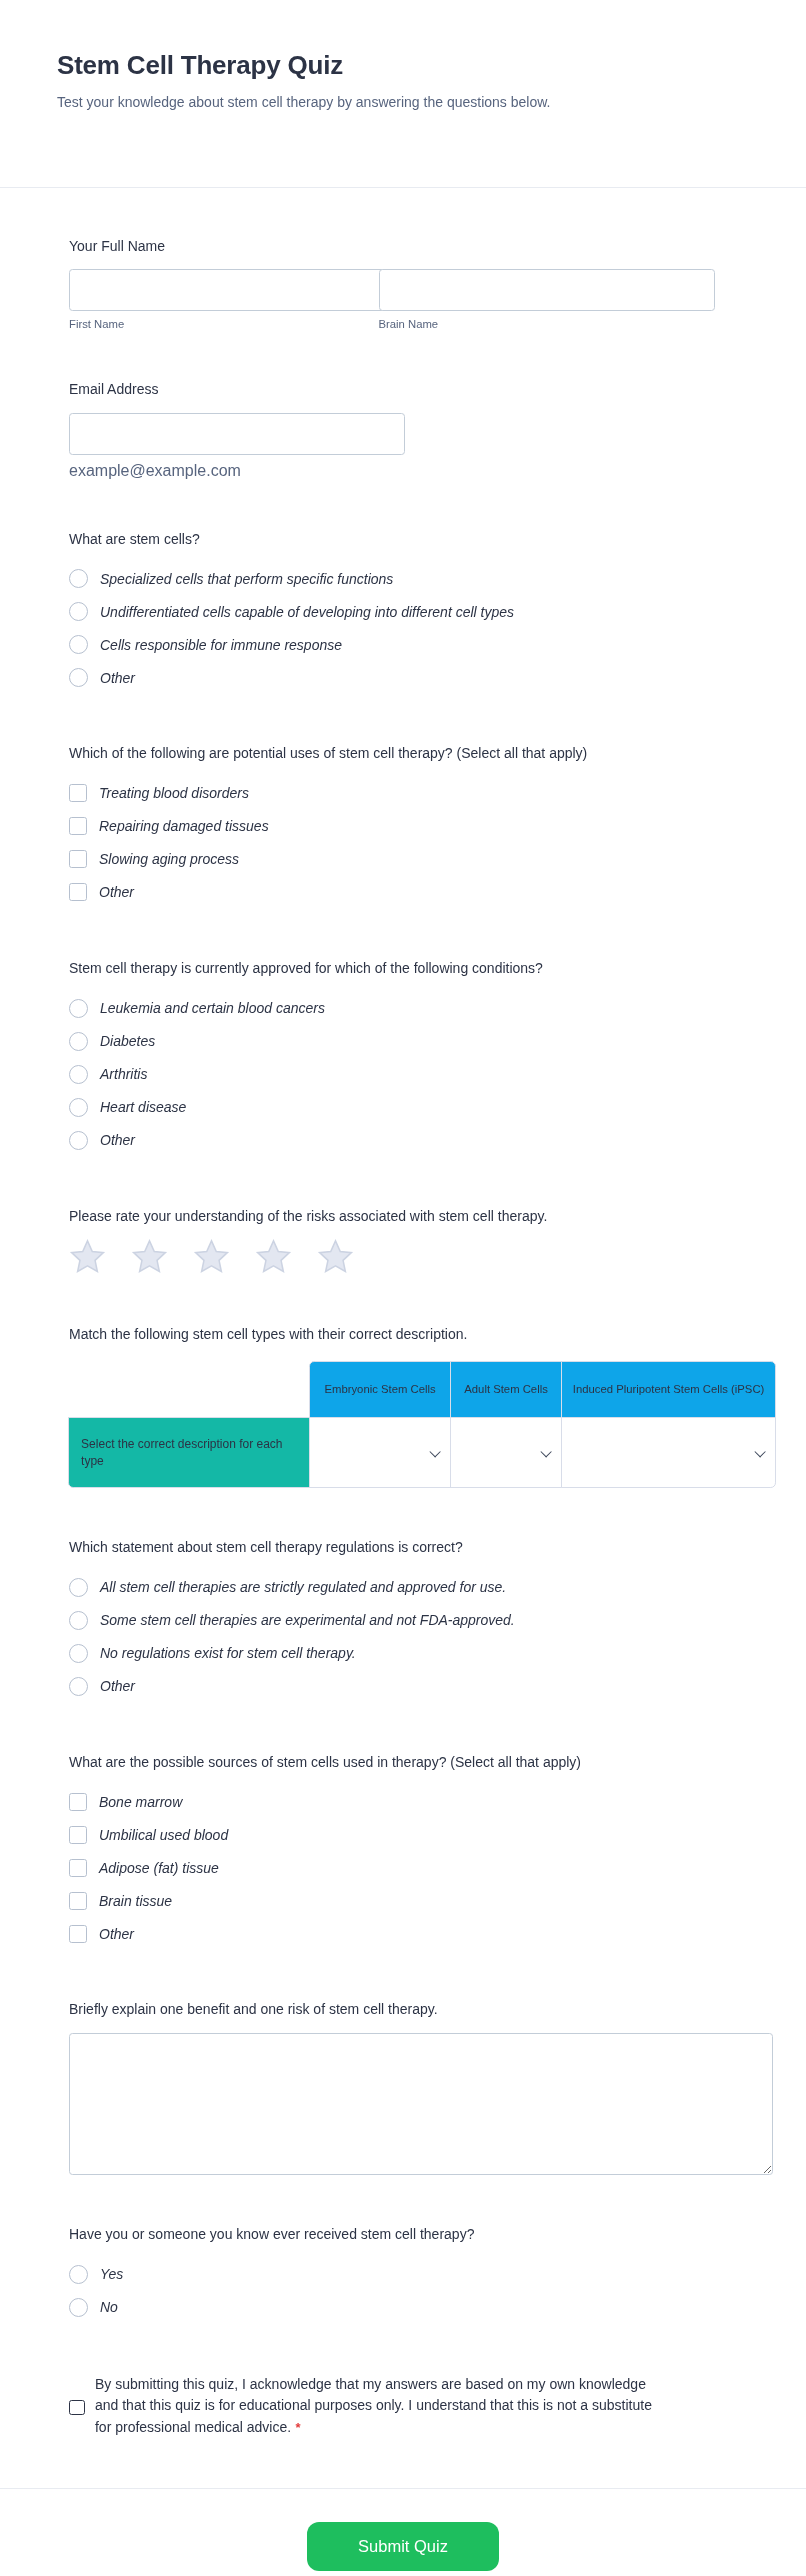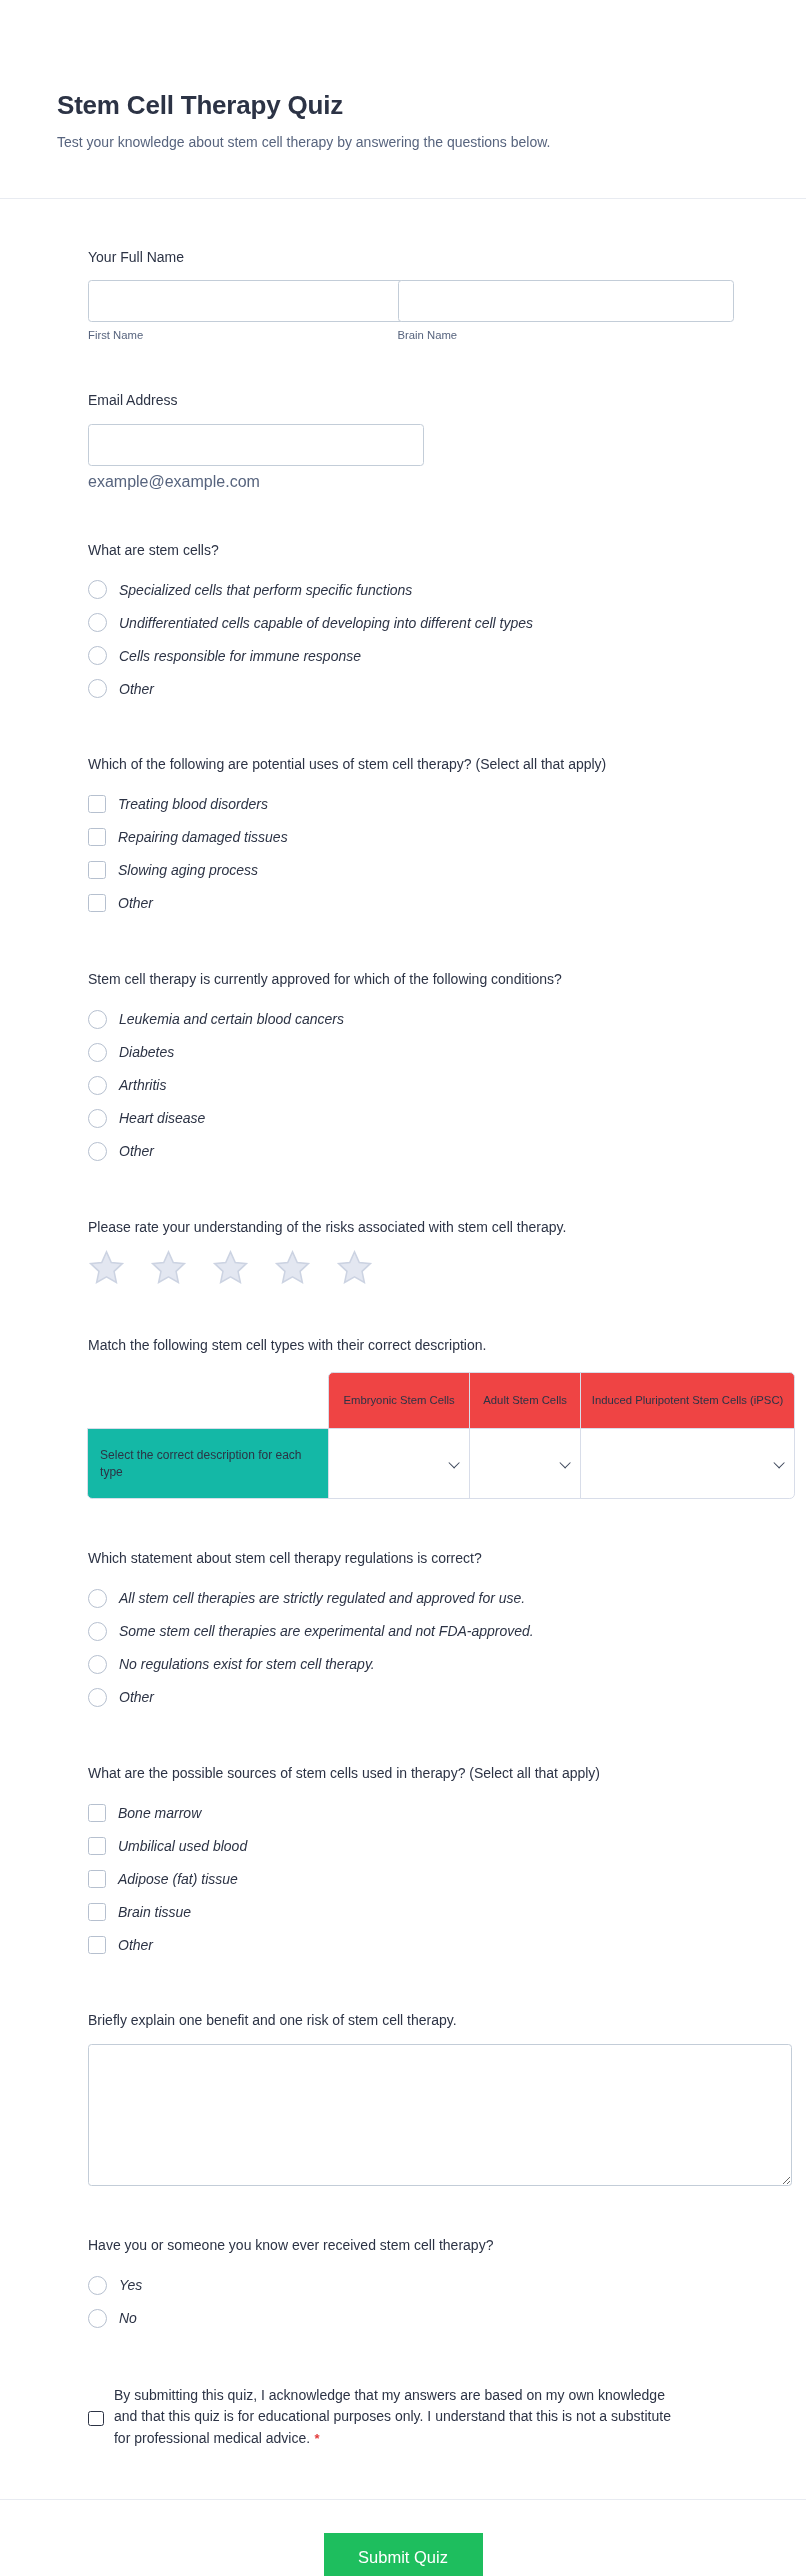--- a/index.html
+++ b/index.html
@@ -5,26 +5,26 @@
   * { box-sizing: border-box; margin: 0; padding: 0; }
   html, body { background: #fff; }
   body {
     width: 806px; min-height: 2576px; margin: 0 auto;
     font-family: "Liberation Sans", sans-serif;
     color: #2c3345;
   }
   .page { width: 806px; min-height: 2576px; display: flex; flex-direction: column; }
 
   
-  .form-header { padding: 50px 55px 45px 57px; border-bottom: 0.9px solid #e8ebf1; margin-top: 40px; }
+  .form-header { padding: 50px 55px 74px 57px; border-bottom: 0.9px solid #e8ebf1; }
   .form-title { font-size: 26px; font-weight: 700; color: #2c3345; letter-spacing: -0.2px; }
   .form-subtitle { margin-top: 11.3px; font-size: 14px; color: #57647e; line-height: 1.45; }
 
   
-  .form-main { padding: 49px 42px 0 88px; flex: 1; }
+  .form-main { padding: 49px 42px 0 69px; flex: 1; }
   .field { margin-bottom: 50px; }
   .q-label { font-size: 14px; color: #2c3345; line-height: 1.4; margin-bottom: 13px; }
 
   
   .input-row { display: flex; gap: 29.5px; }
   .input-col { width: 280px; }
   .text-input {
     width: 336px; height: 42px; border: 0.9px solid #c3cdd8; border-radius: 3.5px;
     background: #fff; font-family: "Liberation Sans", sans-serif; font-size: 13px;
     padding: 0 10.4px; color: #2c3345; outline: none; display: block;
@@ -47,21 +47,21 @@
 
   
   .stars { display: flex; gap: 25px; margin-top: 2.6px; }
   .star svg { display: block; }
 
   
   .match-table { display: grid; grid-template-columns: 241px 141px 111px 214px; margin-top: 17.3px; }
   .mt-cell { border: 0.9px solid #d8dde9; margin-left: -0.9px; margin-top: -0.9px; }
   .mt-corner { background: transparent; border: none; }
   .mt-head {
-    background: #ef4444; font-size: 11.3px; color: #2c3345; text-align: center;
+    background: #0ea5e9; font-size: 11.3px; color: #2c3345; text-align: center;
     display: flex; align-items: center; justify-content: center; padding: 10.4px 8.7px;
     min-height: 57px; line-height: 1.35;
   }
   .mt-head.first { border-top-left-radius: 5.2px; }
   .mt-head.last { border-top-right-radius: 5.2px; }
   .mt-rowlabel {
     background: #14b8a6; font-size: 12px; color: #2c3345; padding: 14px 12px;
     min-height: 71px; display: flex; align-items: center; line-height: 1.4;
     border-bottom-left-radius: 5.2px;
   }
@@ -87,23 +87,23 @@
   .consent-box {
     width: 15.6px; height: 15.6px; border: 1.7px solid #2c3345; border-radius: 2.6px;
     background: #fff; flex: 0 0 auto; margin-top: 2.6px; cursor: pointer;
   }
   .consent-text { margin-left: 10.4px; font-size: 14px; line-height: 1.55; color: #2c3345; max-width: 562px; }
   .req-star { color: #e23b3b; font-weight: 700; margin-left: 4.3px; font-size: 13px; }
 
   
   .form-footer { border-top: 0.9px solid #e8ebf1; margin-top: 49px; padding: 33px 0 47px 0; display: flex; justify-content: center; }
   .submit-btn {
-    width: 159px; height: 49px; background: #1ebe5e; color: #ffffff;
+    width: 192px; height: 49px; background: #1ebe5e; color: #ffffff;
     font-family: "Liberation Sans", sans-serif; font-size: 16.5px; border: none;
-    border-radius: 0; cursor: pointer;
+    border-radius: 12px; cursor: pointer;
   }
 </style>
 </head>
 <body>
 
 <div class="page">
 
   <div class="form-header">
     <div class="form-title">Stem Cell Therapy Quiz</div>
     <div class="form-subtitle">Test your knowledge about stem cell therapy by answering the questions below.</div>

